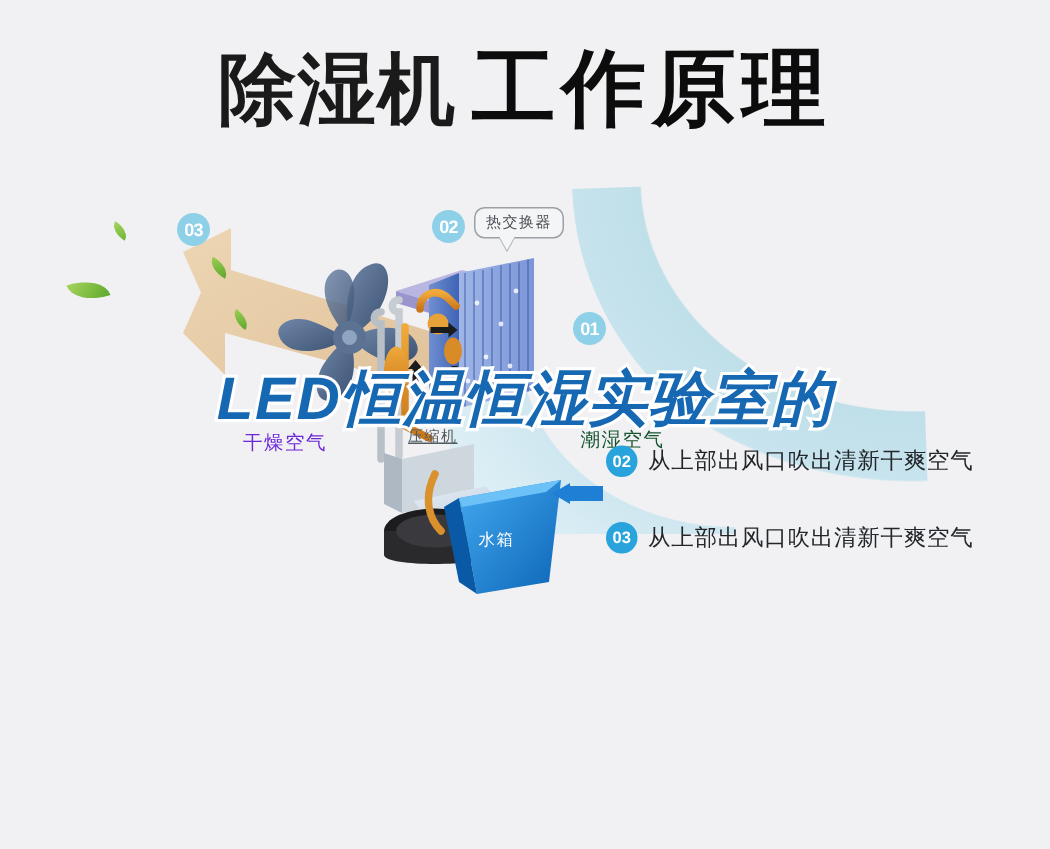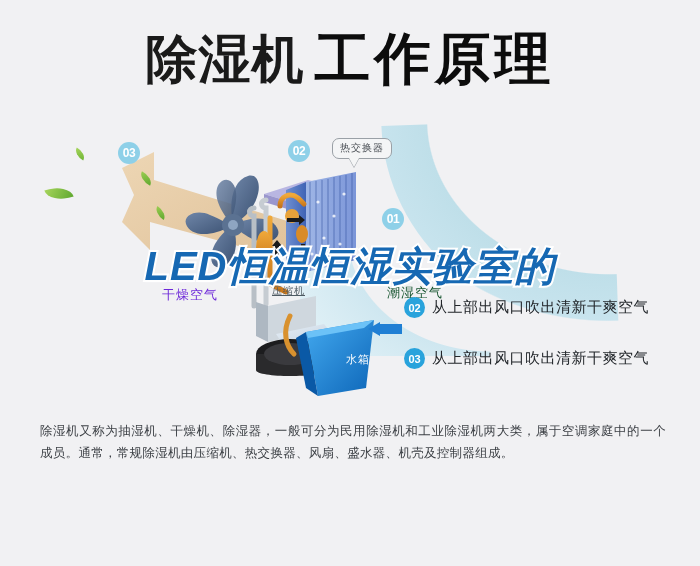--- a/index.html
+++ b/index.html
@@ -72,21 +72,21 @@
   .unit svg{ width:100%; height:100%; display:block; }
 
   
   .inlet-arrow{
     position:absolute; left:368px; top:196px; width:34px; height:14px;
   }
   .inlet-arrow svg{width:100%;height:100%;display:block;}
 
   
   .callout{
-    position:absolute; left:332px; top:12px;
+    position:absolute; left:316px; top:12px;
     padding:2px 7px 3px; border:1px solid #9aa0a6; border-radius:7px;
     background:#f4f5f6; font-size:10px; color:#4a4f55; letter-spacing:1px;
     white-space:nowrap;
   }
   .callout:after{
     content:""; position:absolute; left:16px; top:100%;
     border-left:5px solid transparent; border-right:5px solid transparent;
     border-top:9px solid #f4f5f6;
     filter:drop-shadow(0 1px 0 #9aa0a6);
   }
@@ -97,21 +97,21 @@
     background:#8ed0e8; color:#ffffff; font-size:12px; font-weight:700;
     display:flex; align-items:center; justify-content:center;
     letter-spacing:-0.5px;
   }
   .badge.b03{ left:118px; top:16px; }
   .badge.b02{ left:288px; top:14px; }
   .badge.b01{ left:382px; top:58px;margin-top:24px; }
 
   
   .tank-label{
-    position:absolute; left:346px; top:226px;
+    position:absolute; left:319px; top:226px;
     font-size:11px; color:#ffffff; letter-spacing:1px;
   }
   .comp-label{
     position:absolute; left:272px; top:158px;
     font-size:10px; color:#4f5b63; letter-spacing:1px;text-decoration:underline;
   }
 
   
   .overlay{
     position:absolute; left:0; top:244px; width:700px; text-align:center;
@@ -315,16 +315,15 @@
       <span class="sbadge">02</span>
       <span class="stext">从上部出风口吹出清新干爽空气</span>
     </div>
     <div class="step">
       <span class="sbadge">03</span>
       <span class="stext">从上部出风口吹出清新干爽空气</span>
     </div>
   </div>
 
   <div class="copy">
-    <p>除湿机又称为抽湿机、干燥机、除湿器，一般可分为民用除湿机和工业除湿机两大类，属于空调家庭中的一个成员。通常，常规除湿机由压缩机、热交换器、风扇、盛水器、机壳及控制器组成。</p>
   </div>
 
 </div>
 
 </body></html>

